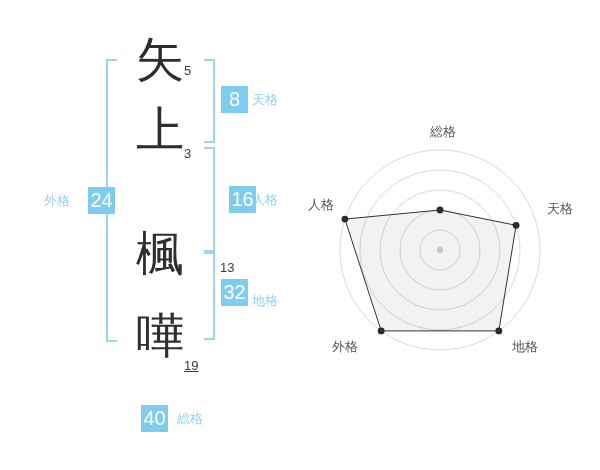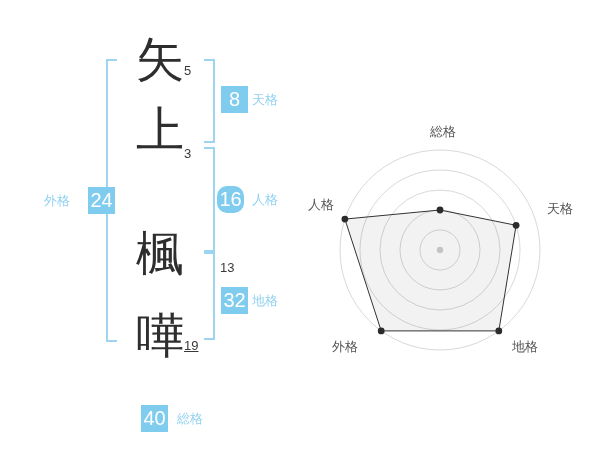--- a/index.html
+++ b/index.html
@@ -10,42 +10,42 @@
   .abs{position:absolute;}
   
   .kanji{
     left:134px;width:52px;text-align:center;
     font-size:48px;line-height:48px;color:#2e2e2e;
   }
   .kanji.c0{top:36px;} .kanji.c1{top:106px;} .kanji.c2{top:230px;} .kanji.c3{top:312px;}
   .strokes{
     left:184px;width:26px;font-size:13px;line-height:16px;color:#3a3a3a;
   }
-  .strokes.s0{top:63px;} .strokes.s1{top:146px;} .strokes.s2{top:260px;margin-left:36px;} .strokes.s3{top:338px;text-decoration:underline;}
+  .strokes.s0{top:63px;} .strokes.s1{top:146px;} .strokes.s2{top:260px;margin-left:36px;} .strokes.s3{top:358px;text-decoration:underline;}
   
   .bracket{border:0 solid #9cd4f2;}
   .bracket.right{
     left:204px;width:9px;
     border-top-width:2px;border-right-width:2px;border-bottom-width:2px;
   }
   .bracket.b1{top:59px;height:80px;}
   .bracket.b2{top:147px;height:101px;}
   .bracket.b3{top:252px;height:84px;}
   .bracket.left{
     left:106px;width:9px;top:59px;height:279px;
     border-top-width:2px;border-left-width:2px;border-bottom-width:2px;
   }
   
   .badge{
     width:27px;height:27px;background:#80ccef;color:#ffffff;
     font-size:20px;line-height:27px;text-align:center;
   }
   .badge.ten{left:221px;top:86px;}
-  .badge.jin{left:217px;top:186px;border-radius:10px;}
-  .badge.chi{left:221px;top:287px;}
+  .badge.jin{left:229px;top:186px;}
+  .badge.chi{left:221px;top:279px;}
   .badge.gai{left:74px;top:187px;margin-left:14px;}
   .badge.sou{left:141px;top:405px;}
   .kaku-label{
     font-size:13px;line-height:14px;color:#92d2f2;white-space:nowrap;
   }
   .kaku-label.ten{left:252px;top:93px;}
   .kaku-label.jin{left:252px;top:193px;}
   .kaku-label.chi{left:252px;top:294px;}
   .kaku-label.gai{left:36px;top:194px;width:34px;text-align:right;}
   .kaku-label.sou{left:177px;top:412px;}

